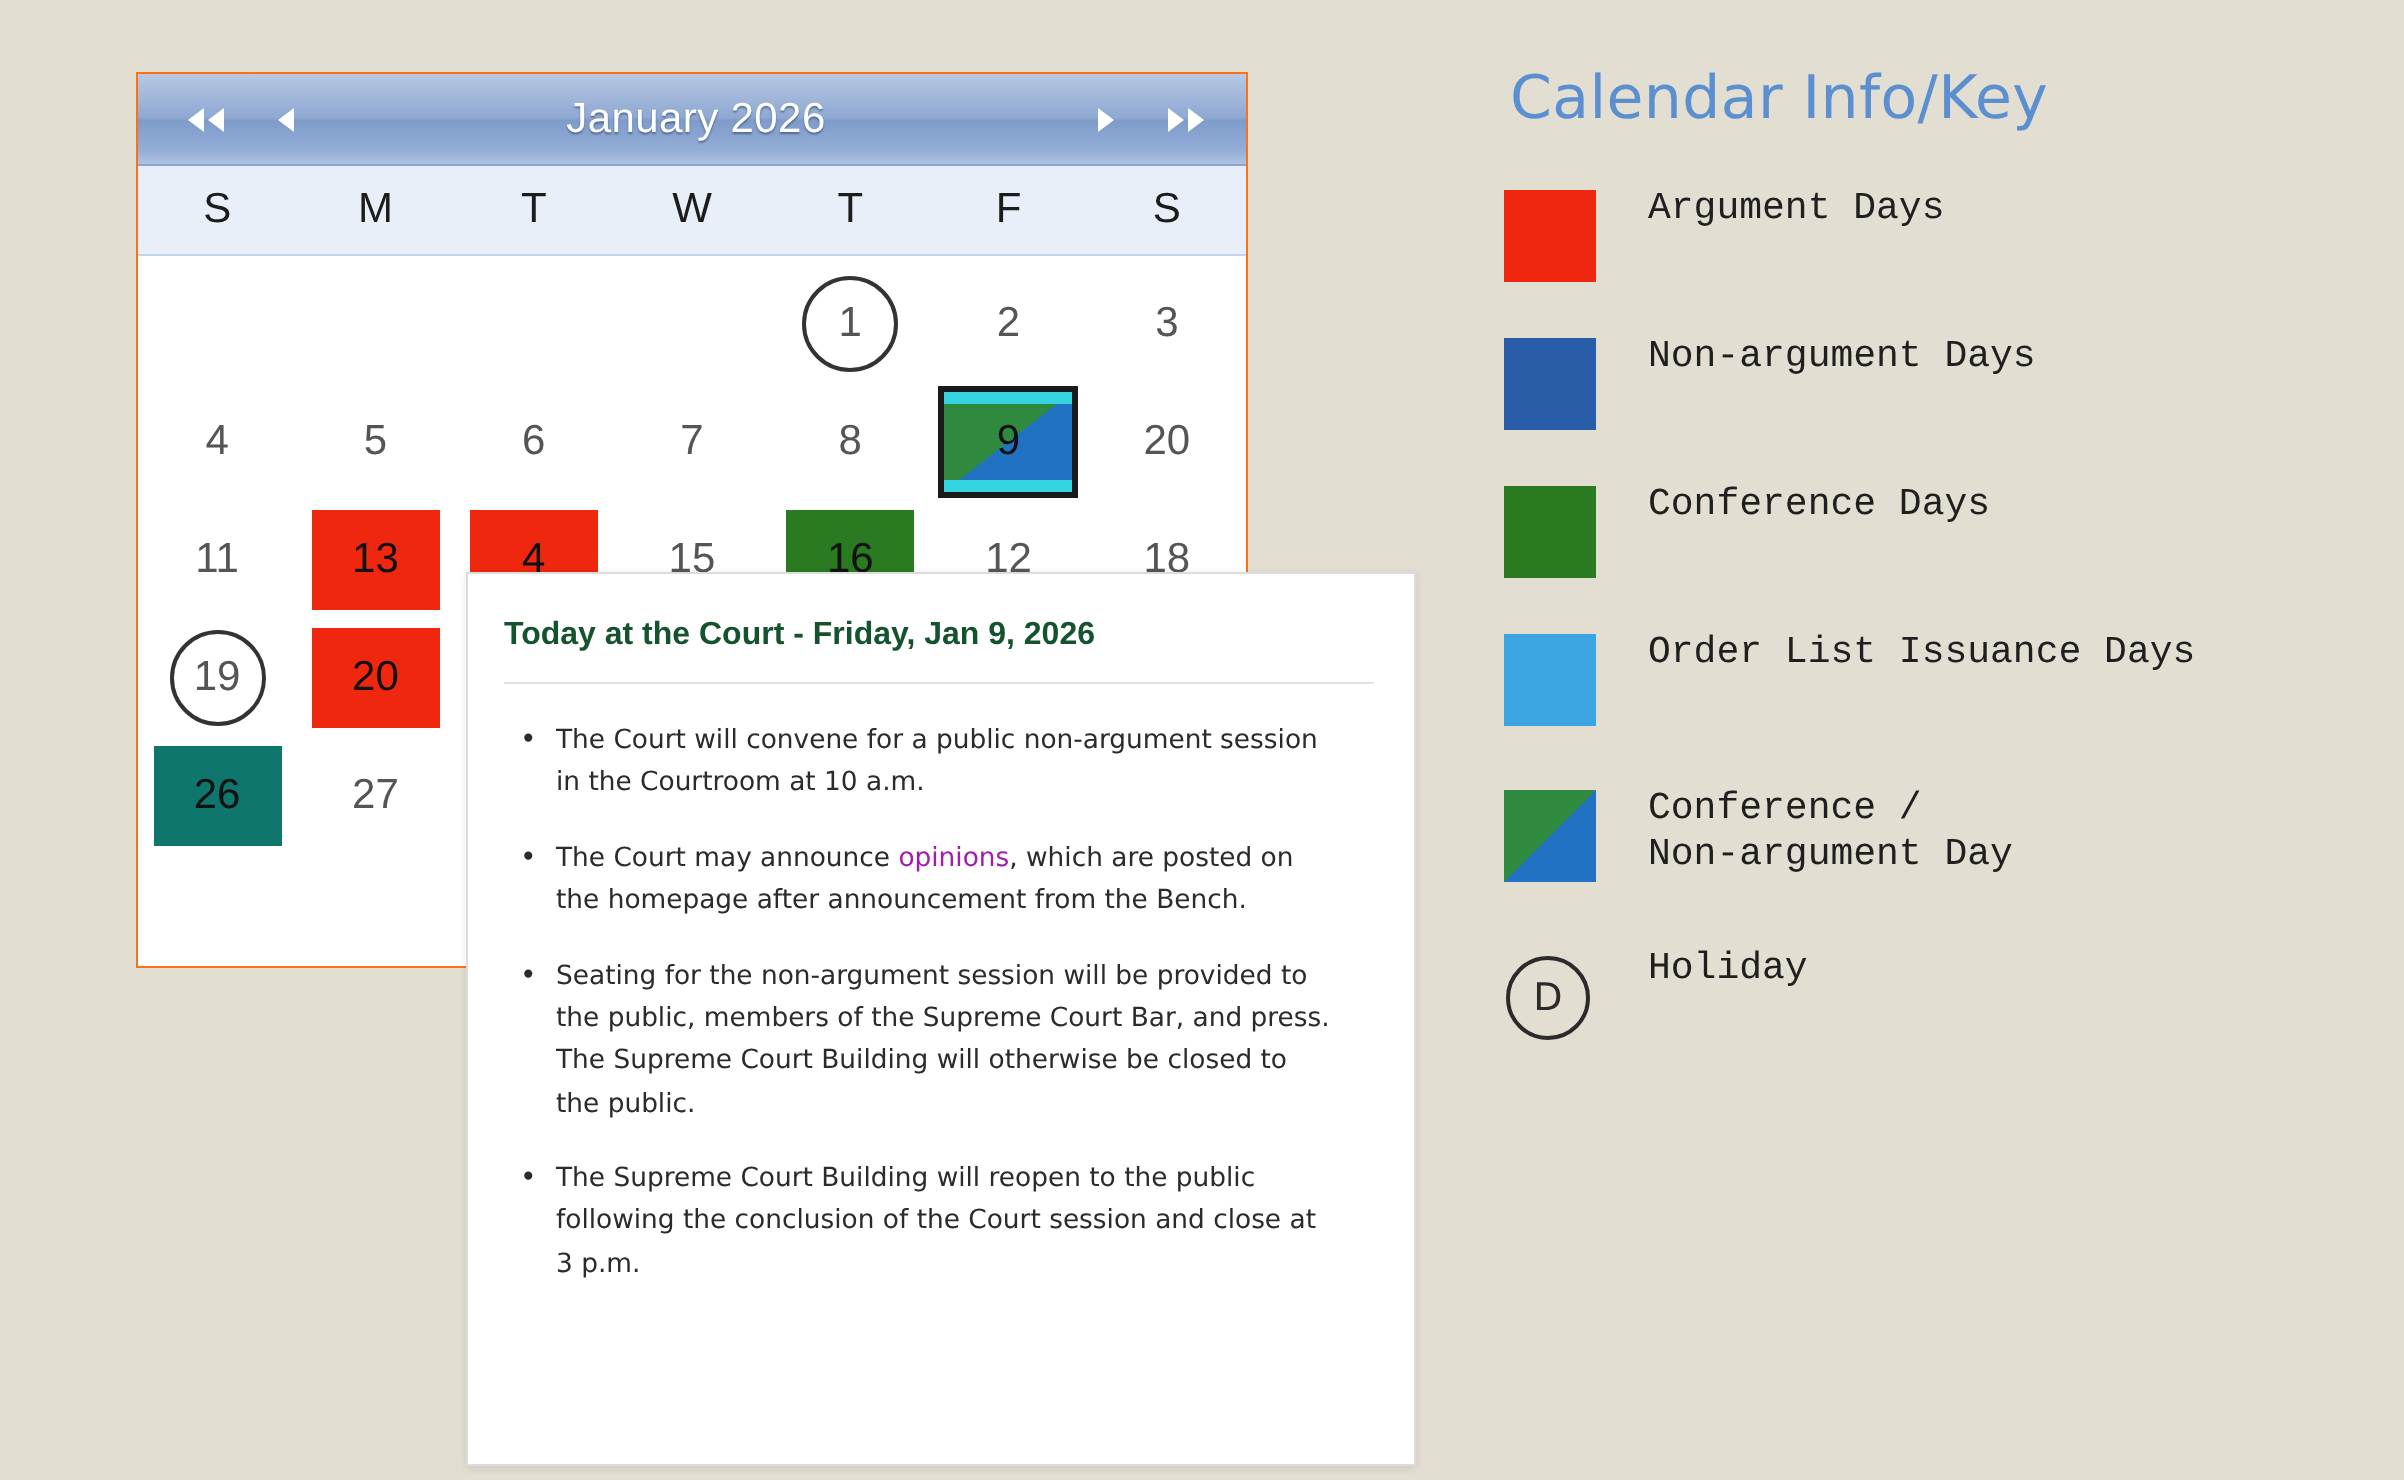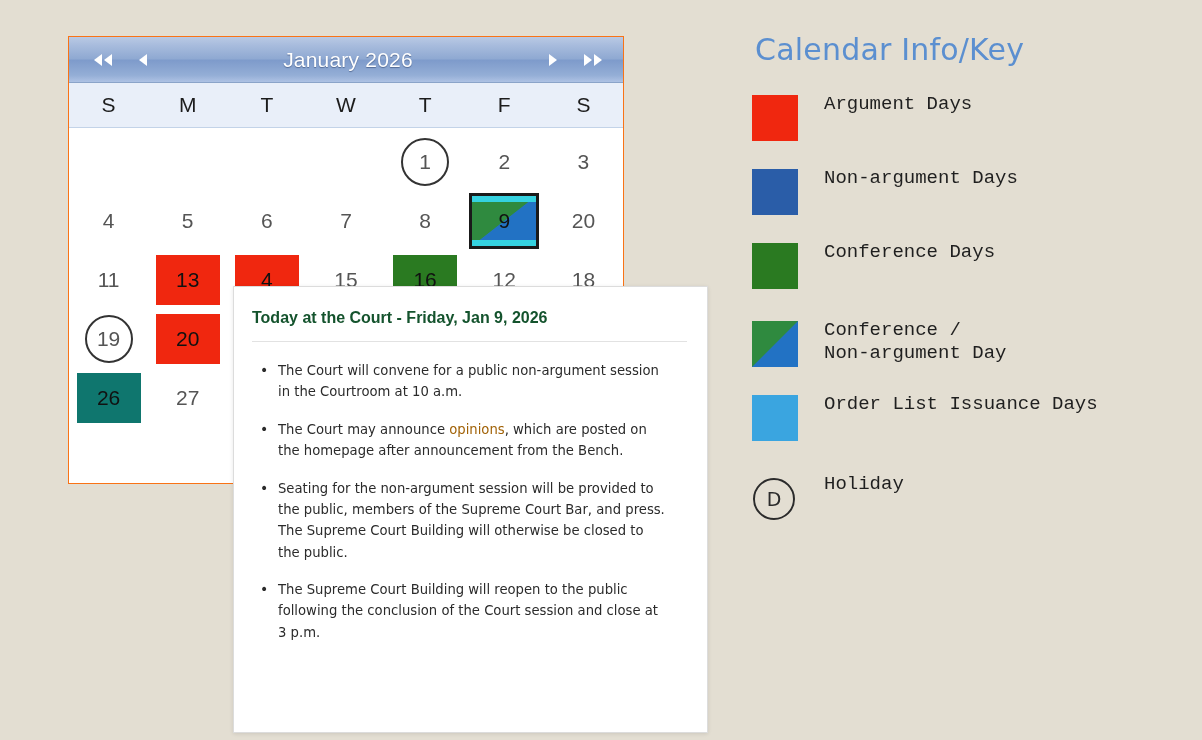--- a/index.html
+++ b/index.html
@@ -177,21 +177,21 @@
     margin-bottom: 16px;
   }
   #tooltip-list li::before {
     content: "\2022";
     position: absolute;
     left: -18px;
     top: -1px;
     font-size: 14px;
     color: #2b2b2b;
   }
-  .tt-link { color: #a16207; }
+  .tt-link { color: #a21caf; }
 
   
   #legend-panel {
     position: absolute;
     left: 752px;
     top: 28px;
     width: 440px;
   }
   #legend-heading {
     font-family: "DejaVu Sans", sans-serif;
@@ -466,29 +466,29 @@
         <div class="legend-label">Argument Days</div>
       </div>
       <div class="legend-row">
         <div class="legend-swatch sw-nonarg"></div>
         <div class="legend-label">Non-argument Days</div>
       </div>
       <div class="legend-row">
         <div class="legend-swatch sw-conference"></div>
         <div class="legend-label">Conference Days</div>
       </div>
+      <div class="legend-row">
+        <div class="legend-swatch sw-orderlist"></div>
+        <div class="legend-label">Order List Issuance Days</div>
+      </div>
       <div class="legend-row row-combo">
         <div class="legend-swatch sw-combo"></div>
         <div class="legend-label">Conference /
 Non-argument Day</div>
       </div>
-      <div class="legend-row">
-        <div class="legend-swatch sw-orderlist"></div>
-        <div class="legend-label">Order List Issuance Days</div>
-      </div>
       <div class="legend-row row-holiday">
         <div class="legend-swatch sw-holiday">
           <span class="hol-circle">D</span>
         </div>
         <div class="legend-label">Holiday</div>
       </div>
     </div>
 </div>
 
 </body></html>

